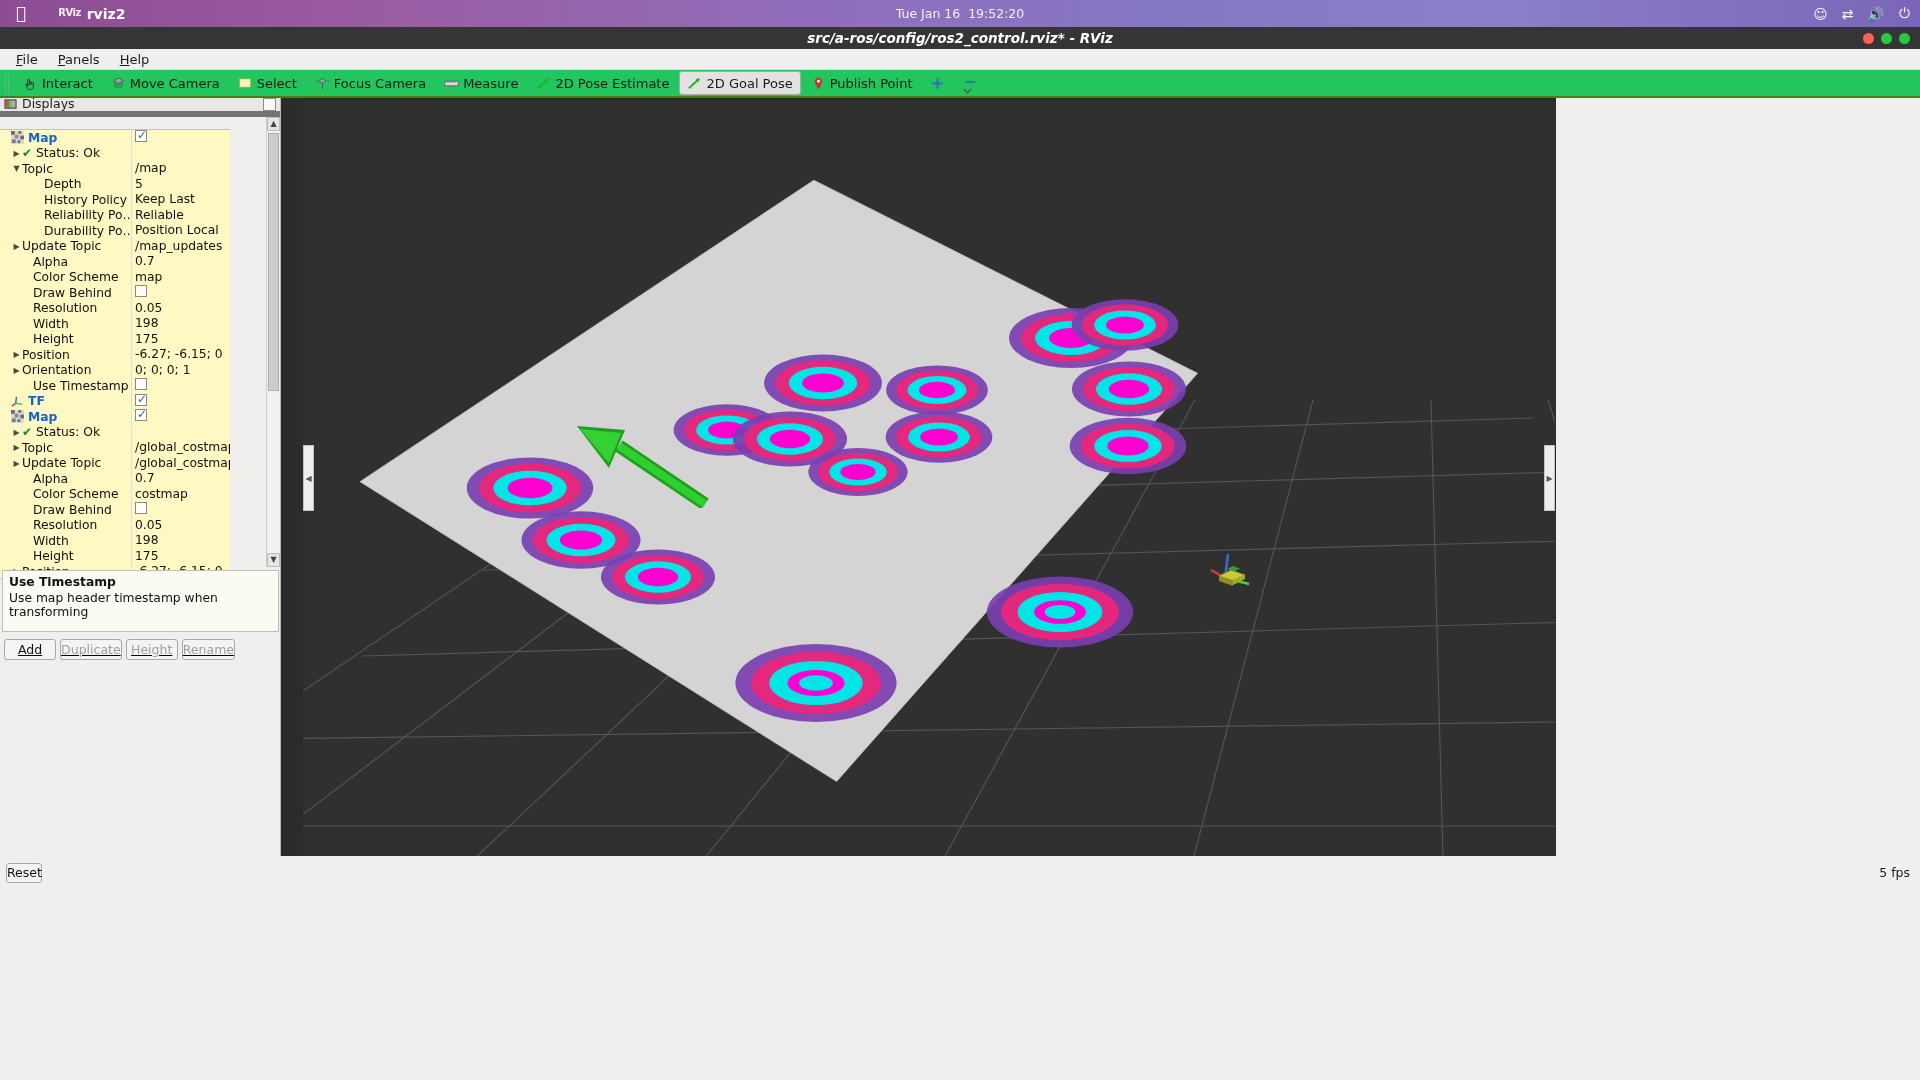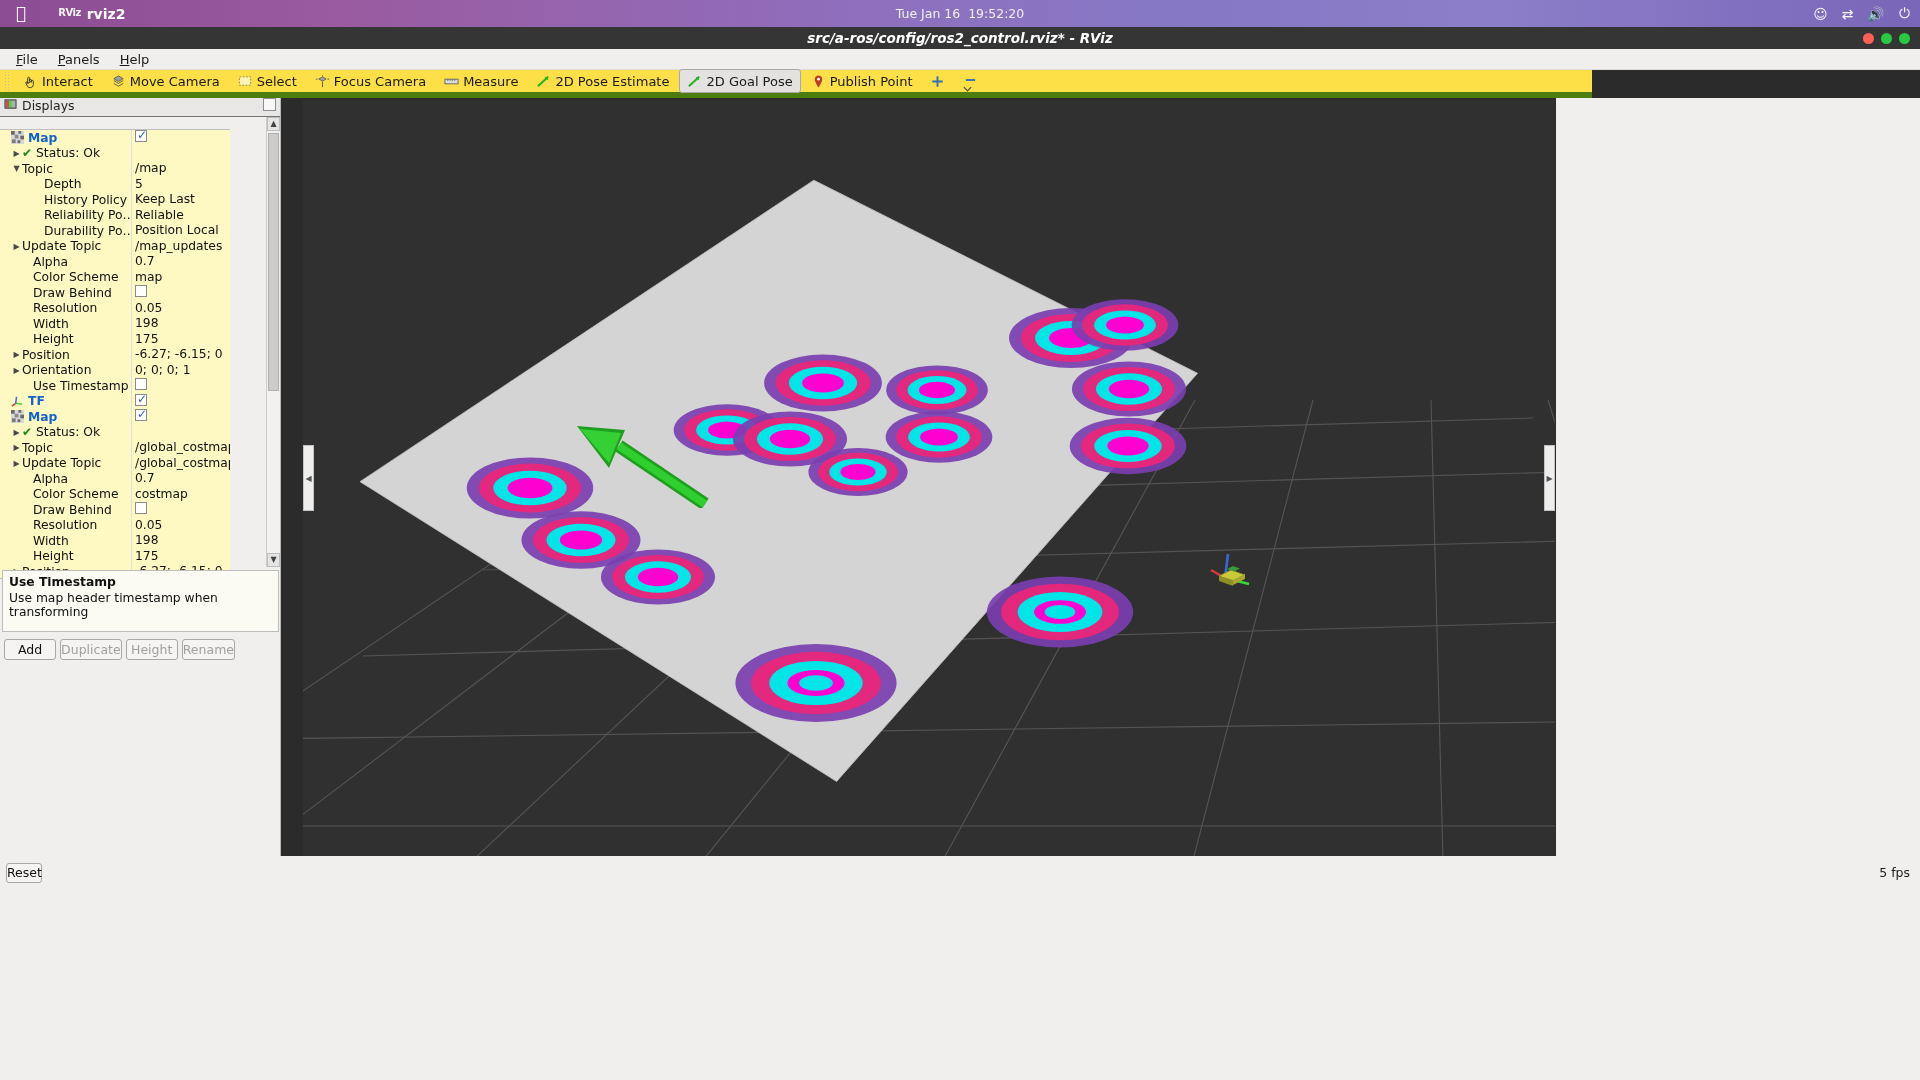--- a/index.html
+++ b/index.html
@@ -52,44 +52,44 @@
     background:#f0efee; border-bottom:1px solid #dcdcdc;
     display:flex; align-items:center; padding-left:8px; gap:4px;
   }
   #menubar .mi{
     padding:16px 8px; font-size:13px; color:#1a1a1a; cursor:default;
   }
   #menubar .mi u{ text-decoration:underline; }
 
   
   #toolbar{
-    position:absolute; left:0; top:70px; width:1592px; height:28px;
-    background:#fde047; border-bottom:6px solid #4d7c0f;
+    position:absolute; left:0; top:70px; width:1920px; height:28px;
+    background:#22c55e; border-bottom:2px solid #4d7c0f;
     display:flex; align-items:center; padding-left:4px;
   }
   .tgrip{ width:7px; height:20px; margin-right:3px;
     background-image:radial-gradient(#b9b9b9 1px, transparent 1px);
     background-size:3px 3px; opacity:.85;}
   .tbtn{
     display:flex; align-items:center; gap:4px;
     height:24px; padding:0 7px; margin:0 1px;
     font-size:13px; color:#1a1a1a; white-space:nowrap;
     border:1px solid transparent; border-radius:3px; cursor:default;
   }
   .tbtn.active{ background:#e3e2e1; border:1px solid #a9a9a9; }
   .ticon{ width:15px; height:15px; display:inline-block; position:relative; flex:0 0 auto;}
 
   
   #leftdock{
     position:absolute; left:0; top:98px; width:281px; height:858px;
     background:#f0efee; border-right:1px solid #b8b8b8;
   }
   .panel-header{
-    height:19px; background:#e8e7e6; border-bottom:1px solid #737373;
-    display:flex; align-items:flex-start; padding:0 4px; font-size:12.5px; color:#1d1d1d;
+    height:19px; background:#e8e7e6; border-bottom:6px solid #737373;
+    display:flex; align-items:flex-end; padding:0 4px; font-size:12.5px; color:#1d1d1d;
   }
   .panel-header .ph-icon{ width:13px;height:13px; margin-right:5px; position:relative;}
   .panel-header .ph-float{
     margin-left:auto; width:13px;height:13px;border:1px solid #8d8d8d;background:#f7f7f7;
   }
 
   
   #tree-wrap{
     position:absolute; left:0; top:19px; width:230px; height:450px;
     background:#fef9c3; border:1px solid #c0c0c0; border-left:0; border-right:0;
@@ -118,21 +118,21 @@
   
   #helpbox{
     position:absolute; left:2px; top:472px; width:277px; height:62px;
     background:#fbfbf4; border:1px solid #bdbdbd; padding:4px 6px; font-size:12.3px; color:#111;
   }
   #helpbox .h-title{ font-weight:bold; margin-bottom:2px;}
 
   
   #btnrow{
     position:absolute; left:0; top:538px; width:239px; height:26px;
-    display:flex; align-items:center; gap:4px; padding:0 4px;
+    display:flex; align-items:center; gap:4px; padding:0 4px;text-decoration:underline;
   }
   .dbtn{
     flex:1; height:21px; font-size:12.5px; text-align:center; line-height:19px;
     background:#f5f4f3; border:1px solid #a7a7a7; border-radius:3px; color:#111;
   }
   .dbtn.dim{ color:#a0a0a0; }
 
   
   #imgpanel{ position:absolute; left:0; top:566px; width:281px; height:292px;}
   #imgview{

